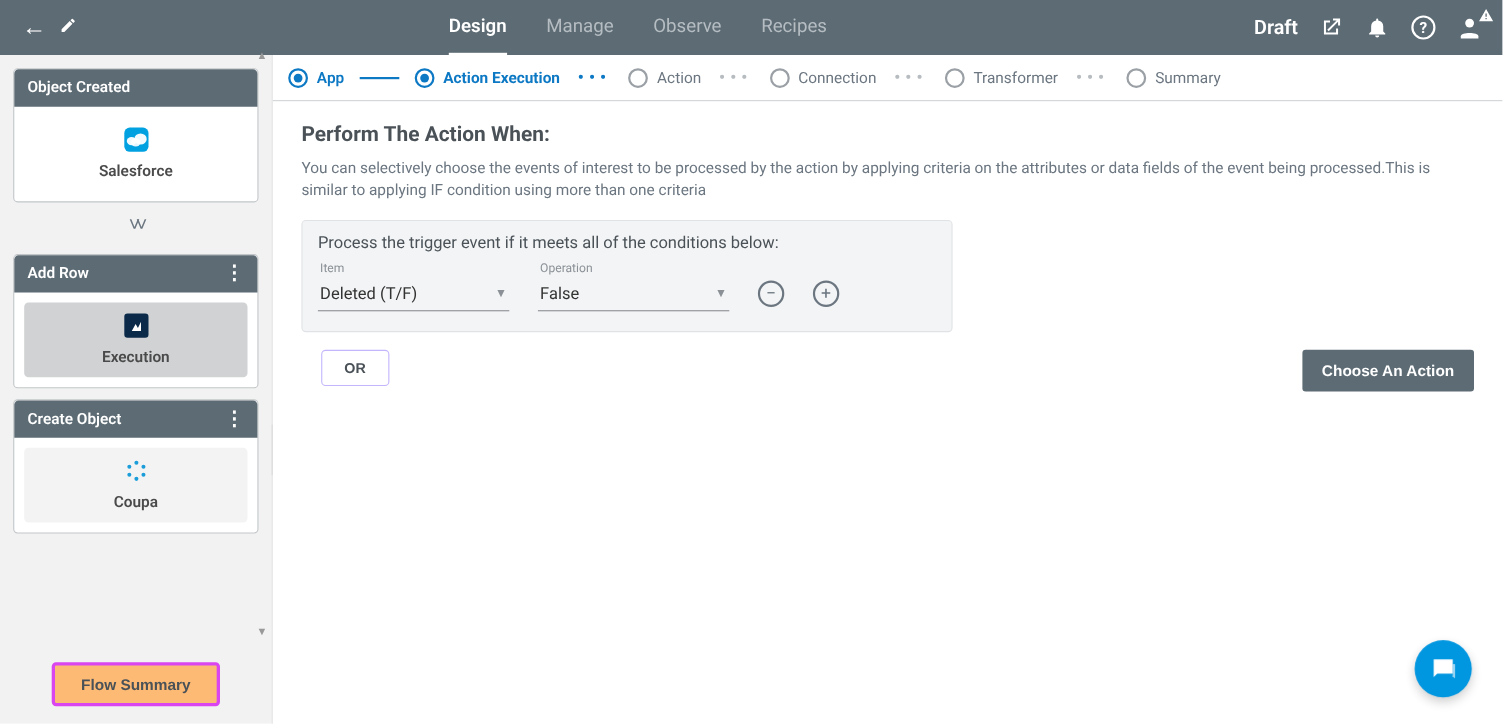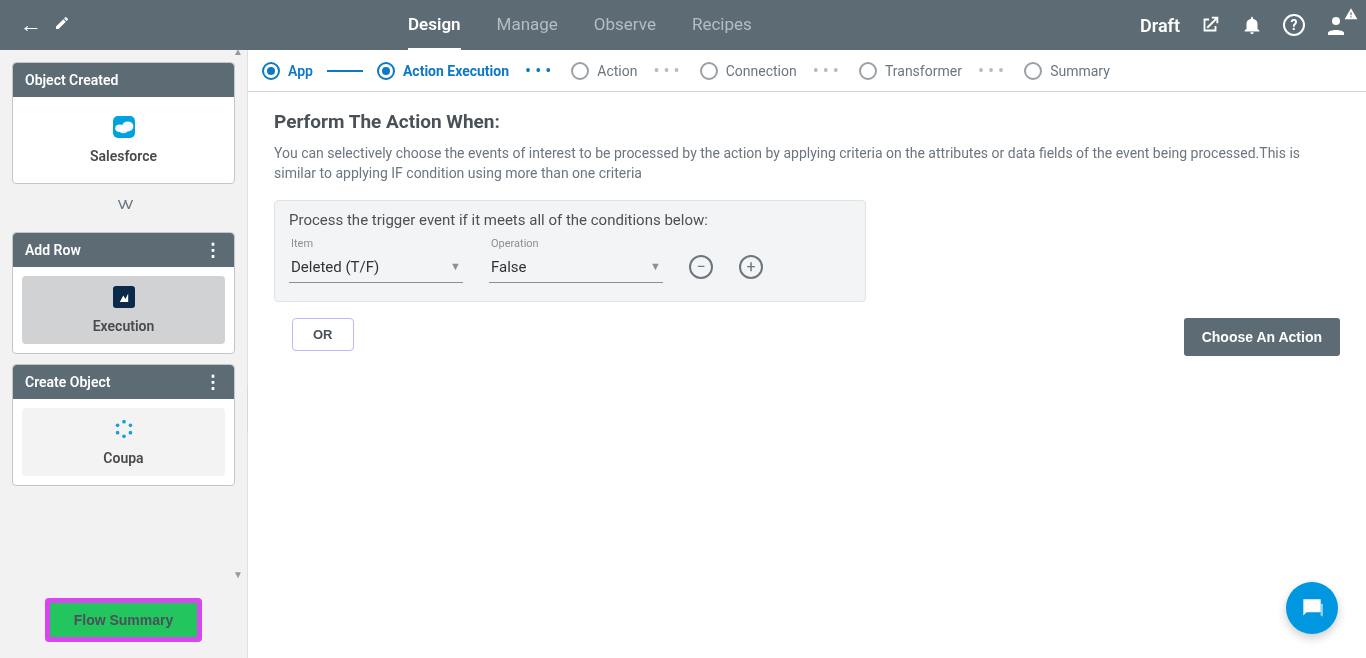--- a/index.html
+++ b/index.html
@@ -34,21 +34,21 @@
   .app-row.selected { background: #d0d2d3; }
   .app-row.light { background:#f3f3f3; }
   .app-logo { width: 22px; height: 22px; border-radius: 4px; display:flex; align-items:center; justify-content:center; font-size:11px; color:#fff; }
   .sf-logo { background:#00a1e0; border-radius:5px; }
   .ss-logo { background:#0b2a4a; border-radius:3px; }
   .cp-logo { width:22px; height:22px; }
   .app-name { font-size: 14px; color: #4a4a4a; font-weight:600; }
   .stack-chevron { text-align:center; color:#6b7680; margin: 6px 0 16px; font-size:18px; cursor:pointer; letter-spacing:-4px;}
   
   .flow-summary-wrap { padding: 10px 0 16px; text-align:center; }
-  .flow-summary { display:inline-block; border: 5px solid #d946ef; border-radius: 4px; padding: 9px 24px; font-size: 14px; font-weight:600; color:#4a5258; cursor:pointer; background:#22c55e; }
+  .flow-summary { display:inline-block; border: 3px solid #d946ef; border-radius: 4px; padding: 9px 24px; font-size: 14px; font-weight:600; color:#4a5258; cursor:pointer; background:#fdba74; }
   
   .collapse-handle { position:absolute; right:-22px; top: 336px; width:22px; height:46px; background:#d7d7d7; display:flex; align-items:center; justify-content:center; cursor:pointer; font-size:16px; color:#333; }
   
   .main { flex:1; background:#fff; position:relative; }
   .steps-bar { height: 42px; border-bottom: 1px solid #d0d4d6; display:flex; align-items:center; padding: 12px 14px; gap: 6px; }
   .step { display:flex; align-items:center; gap:8px; font-size:14px; color:#6b7680; }
   .step.done { color:#0d79c4; font-weight:600; }
   .step.current { color:#0d79c4; font-weight:700; }
   .radio { width:18px; height:18px; border:2px solid #9aa0a5; border-radius:50%; display:inline-flex; align-items:center; justify-content:center; }
   .radio.filled { border-color:#0d79c4; }

